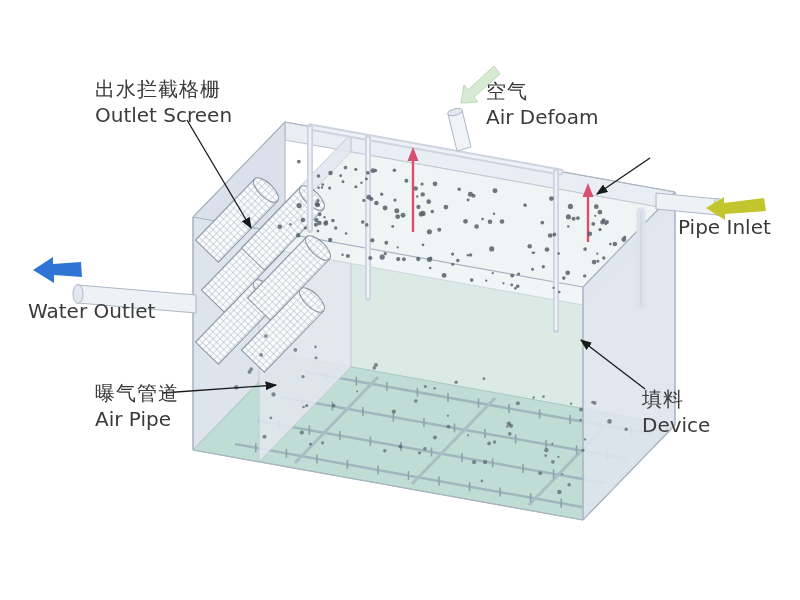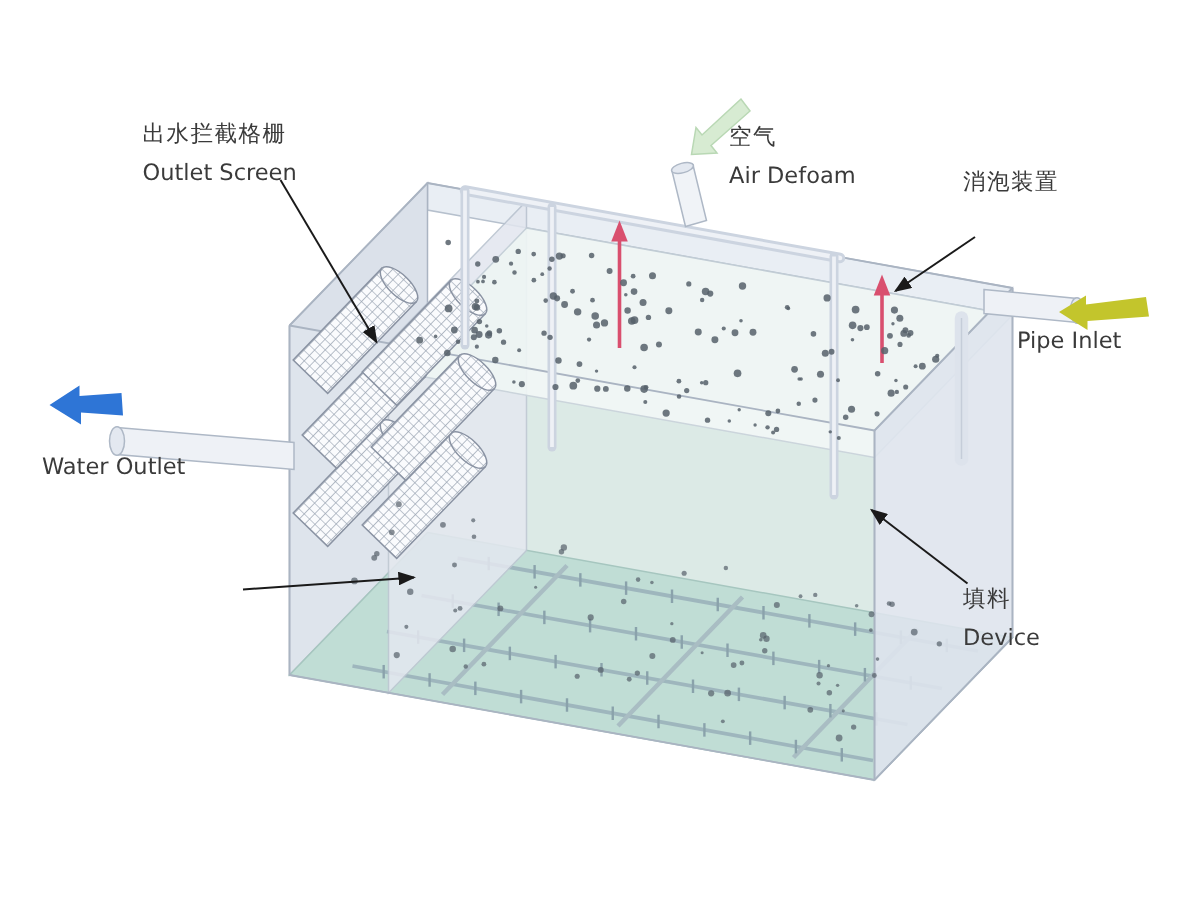--- a/index.html
+++ b/index.html
@@ -1,19 +1,19 @@
 <!DOCTYPE html>
 <html><head>
 <meta charset="utf-8">
 <style>
   html,body{margin:0;padding:0;background:#fff;}
   .stage{position:relative;width:800px;height:600px;background:#ffffff;overflow:hidden;
          font-family:"DejaVu Sans","Liberation Sans",sans-serif;}
   .stage svg{position:absolute;left:0;top:0;}
-  .label{position:absolute;color:#3a3a3a;font-size:15px;line-height:26px;white-space:nowrap;}
+  .label{position:absolute;color:#3a3a3a;font-size:20px;line-height:26px;white-space:nowrap;}
   .label .zh{letter-spacing:1px;}
 </style>
 </head>
 <body>
 
 <div class="stage">
 
 <svg width="800" height="600" viewBox="0 0 800 600">
   <defs>
     <pattern id="mesh" width="5" height="5" patternUnits="userSpaceOnUse">
@@ -405,26 +405,29 @@
 
 <div class="label" style="left:95px;top:76px">
   <div class="zh">出水拦截格栅</div>
   <div class="en">Outlet Screen</div>
 </div>
 <div class="label" style="left:486px;top:78px">
   <div class="zh">空气</div>
   <div class="en">Air Defoam</div>
 </div>
 <div class="label" style="left:642px;top:108px">
-  <div class="zh">消泡装置</div>
 </div>
 <div class="label" style="left:678px;top:214px">
   <div class="en">Pipe Inlet</div>
 </div>
 <div class="label" style="left:28px;top:298px">
   <div class="en">Water Outlet</div>
+</div>
+<div class="label" style="left:95px;top:380px">
+  <div class="zh">曝气管道</div>
+  <div class="en">Air Pipe</div>
 </div>
 <div class="label" style="left:642px;top:386px">
   <div class="zh">填料</div>
   <div class="en">Device</div>
 </div>
 
 </div>
 
 </body></html>

